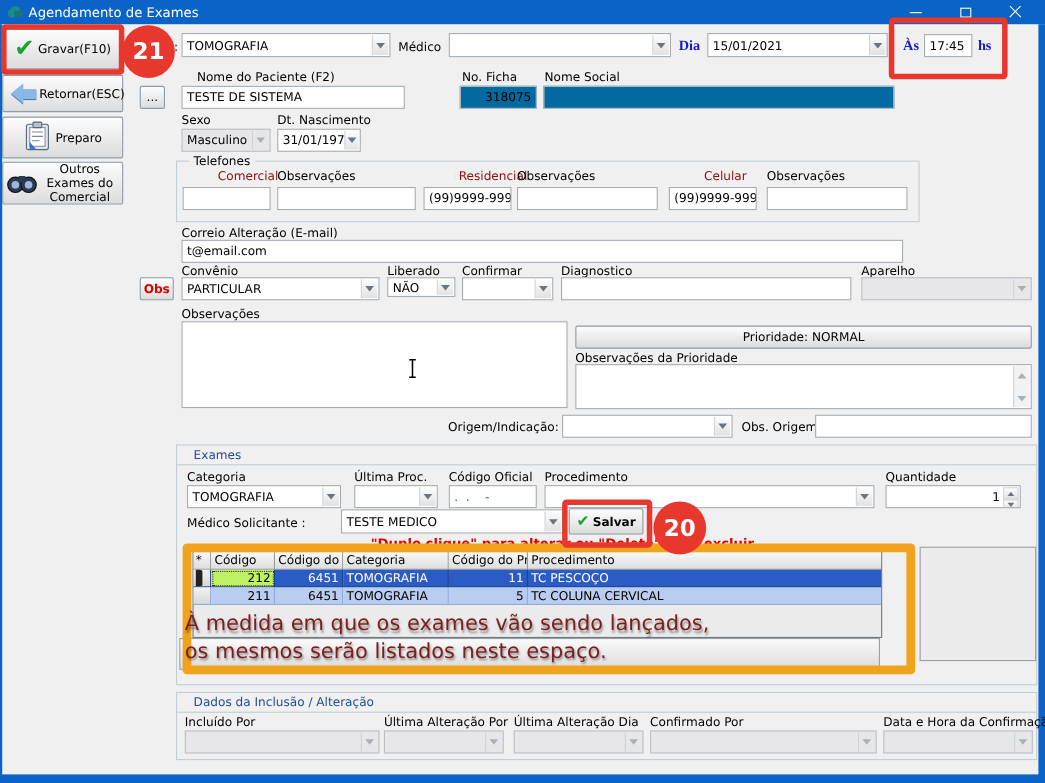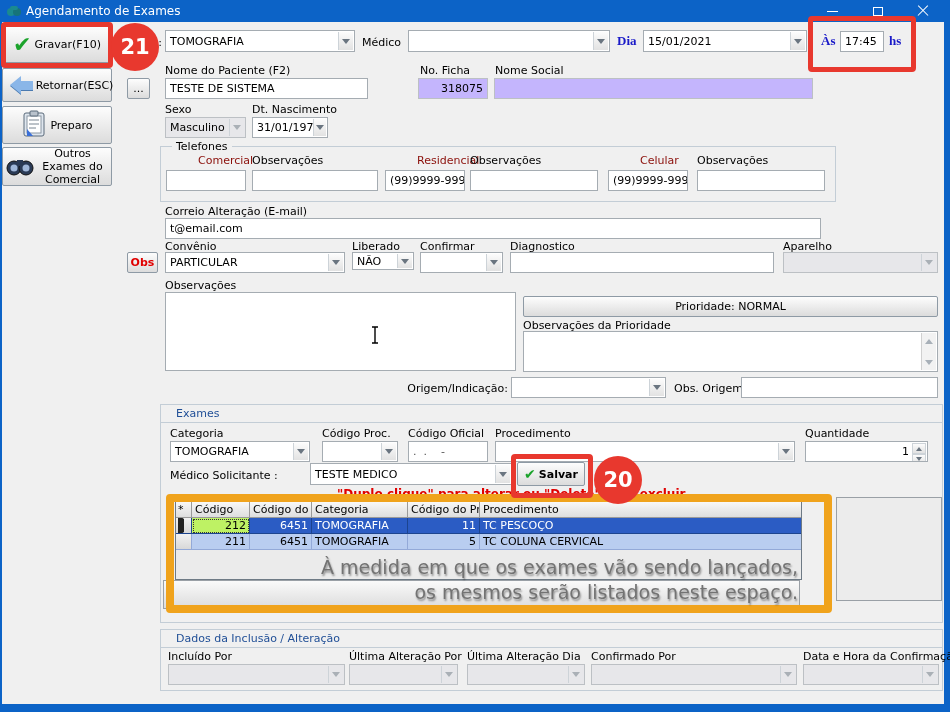--- a/index.html
+++ b/index.html
@@ -25,21 +25,21 @@
   .navy { color:#1f4e96; }
   .bluebold { font-family:"Liberation Serif", serif; font-weight:bold; color:#1a1ac8; font-size:13px; }
   .redbold { color:#e00000; font-weight:bold; }
   
   .btn { position:absolute; background:linear-gradient(#fdfdfd,#e9e9e9 60%,#dcdcdc); border:1px solid #8e9aa5;
          border-radius:2px; display:flex; align-items:center; justify-content:center; text-align:center; }
   .sidebtn { left:2px; width:110px; padding:2px; gap:3px; }
   
   .input { position:absolute; background:#fff; border:1px solid #a5acb2; padding:1px 4px;
            display:flex; align-items:center; overflow:hidden; white-space:nowrap; }
-  .input.gray { background:#c4b5fd; border-color:#bcc0c4; }
+  .input.gray { background:#0369a1; border-color:#bcc0c4; }
   .input.ralign { justify-content:flex-end; }
   .combo { position:absolute; background:#fff; border:1px solid #a5acb2; padding:1px 18px 1px 4px;
            display:flex; align-items:center; overflow:hidden; white-space:nowrap; }
   .combo.gray { background:#e7e7ea; border-color:#bcc0c4; }
   .dd { position:absolute; right:1px; top:1px; bottom:1px; width:15px;
         background:linear-gradient(#fcfcfc,#e2e2e2); border-left:1px solid #cdd3d8;
         display:flex; align-items:center; justify-content:center; }
   .dd i { width:0; height:0; border:4px solid transparent; border-top:5px solid #6a7580; margin-top:4px; }
   .combo.gray .dd { background:#e7e7ea; } .combo.gray .dd i { border-top-color:#aab0b6; }
   
@@ -58,21 +58,21 @@
   .rsel .gcell.focused { background:#bef264; color:#000; outline:1px dotted #333; outline-offset:-2px; }
   .ralt .gcell { background:#b9cdf0; color:#000; border-right-color:#93a9d8; border-bottom-color:#93a9d8; }
   .ralt .gcell.rind { background:linear-gradient(#f2f2f2,#d8d8d8); }
   .num { text-align:right; }
   .rowarrow { width:0; height:0; border:4px solid transparent; border-left:6px solid #222; margin-top:2px; }
   
   .redrect { position:absolute; border:5px solid #e8382e; border-radius:4px; z-index:50; }
   .orangerect { position:absolute; border:8px solid #f0a31c; border-radius:4px; z-index:40; }
   .badge { position:absolute; width:48px; height:48px; border-radius:50%; background:#e8382e; color:#fff;
            display:flex; align-items:center; justify-content:center; font-size:21px; font-weight:bold; z-index:60; }
-  .note { position:absolute; left:168px; width:630px; text-align:right; font-size:19px; color:#737373;
+  .note { position:absolute; left:168px; width:630px; text-align:left; font-size:19px; color:#7f1d1d;
           text-shadow:1px 2px 2px rgba(0,0,0,.4); z-index:45; white-space:nowrap; }
   .panel { position:absolute; background:linear-gradient(#fafafa,#dcdcdc); border:1px solid #9aa0a6; }
   
   .spin { position:absolute; right:1px; top:1px; bottom:1px; width:14px; display:flex; flex-direction:column; }
   .spin span { flex:1; background:linear-gradient(#fcfcfc,#e2e2e2); border:1px solid #cdd3d8;
                display:flex; align-items:center; justify-content:center; }
   .spin .up i { width:0;height:0;border:3px solid transparent;border-bottom:4px solid #6a7580;margin-bottom:2px; }
   .spin .dn i { width:0;height:0;border:3px solid transparent;border-top:4px solid #6a7580;margin-top:2px; }
   .sbar { position:absolute; right:1px; top:1px; bottom:1px; width:15px; background:#f2f2f2;
           border-left:1px solid #d0d0d0; display:flex; flex-direction:column; justify-content:space-between; }
@@ -175,21 +175,21 @@
     <span class="dd">
         <i></i>
       </span>
   </div>
   <div class="lbl bluebold" style="left:821px;top:33px;">Às</div>
   <div class="input" style="left:840px;top:31px;width:44px;height:21px;">
     <span>17:45</span>
   </div>
   <div class="lbl bluebold" style="left:889px;top:33px;">hs</div>
 
-  <div class="lbl" style="left:165px;top:64px;">Nome do Paciente (F2)</div>
+  <div class="lbl" style="left:179px;top:64px;">Nome do Paciente (F2)</div>
   <div class="lbl" style="left:420px;top:64px;">No. Ficha</div>
   <div class="lbl" style="left:495px;top:64px;">Nome Social</div>
   <div class="btn" style="left:127px;top:78px;width:23px;height:21px;">
     <span>...</span>
   </div>
   <div class="input" style="left:165px;top:78px;width:203px;height:21px;">
     <span>TESTE DE SISTEMA</span>
   </div>
   <div class="input gray ralign" style="left:418px;top:78px;width:70px;height:21px;">
     <span>318075</span>
@@ -295,21 +295,21 @@
         <i></i>
       </span>
   </div>
   <div class="lbl" style="left:674px;top:382px;">Obs. Origem:</div>
   <div class="input" style="left:741px;top:377px;width:197px;height:21px;"></div>
 
   <div class="gbox" style="left:160px;top:404px;width:783px;height:219px;"></div>
   <div class="gb-label navy" style="left:172px;top:407px;">Exames</div>
   <div class="hline" style="left:161px;top:422px;width:781px;"></div>
   <div class="lbl" style="left:170px;top:427px;">Categoria</div>
-  <div class="lbl" style="left:322px;top:427px;">Código Proc.</div>
+  <div class="lbl" style="left:322px;top:427px;">Última Proc.</div>
   <div class="lbl" style="left:408px;top:427px;">Código Oficial</div>
   <div class="lbl" style="left:495px;top:427px;">Procedimento</div>
   <div class="lbl" style="left:805px;top:427px;">Quantidade</div>
   <div class="combo" style="left:170px;top:441px;width:140px;height:21px;">
     <span>TOMOGRAFIA</span>
     <span class="dd">
         <i></i>
       </span>
   </div>
   <div class="combo" style="left:322px;top:441px;width:76px;height:21px;">

